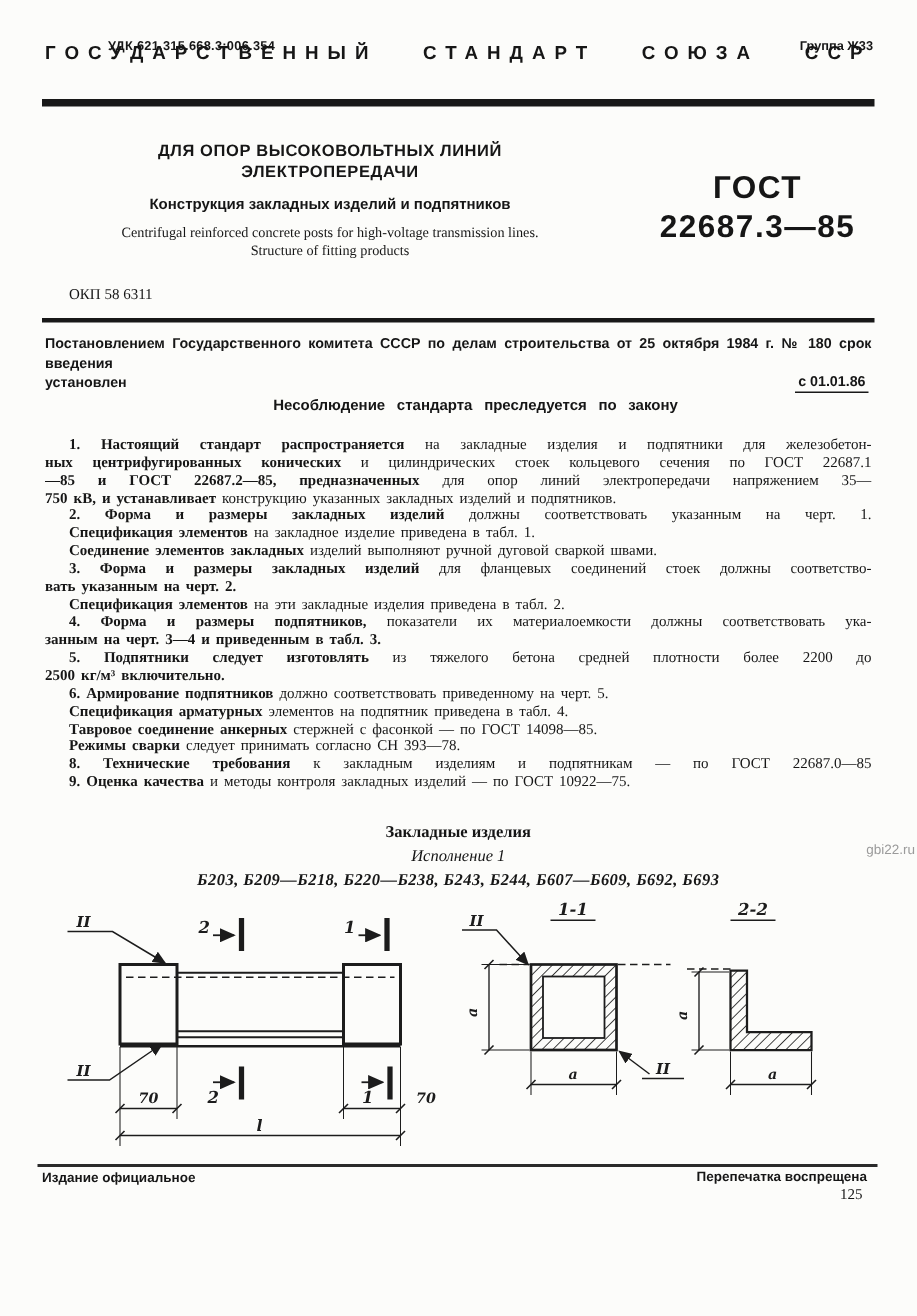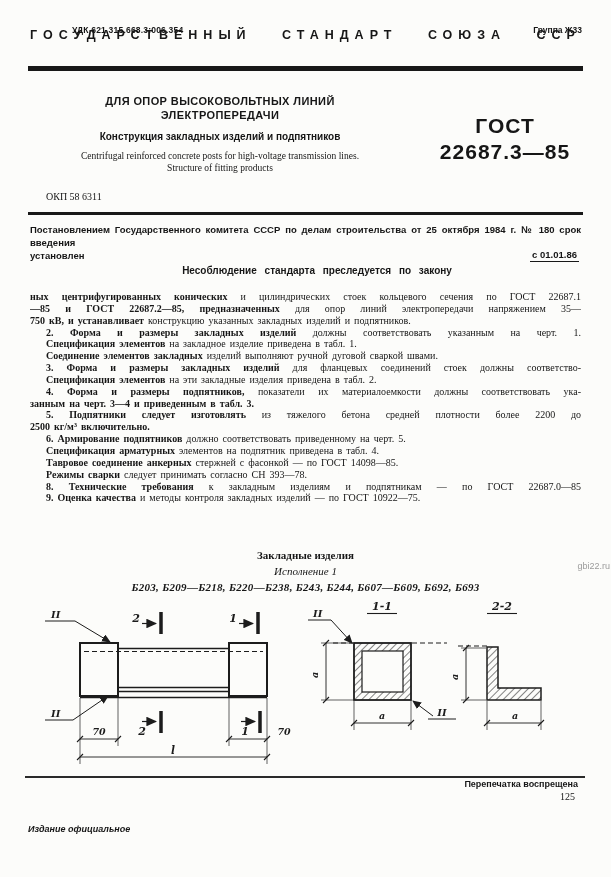--- a/index.html
+++ b/index.html
@@ -48,21 +48,21 @@
   .bline.indent{text-indent:16px;}
 
   
   .h-products{left:0;right:0;top:549px;font-size:11px;font-weight:bold;}
   .h-variant{left:0;right:0;top:565px;font-size:11px;font-style:italic;}
   .h-marks{left:0;right:0;top:581px;font-size:11px;font-weight:bold;font-style:italic;letter-spacing:.3px;}
 
   .watermark{right:1px;top:561px;font-size:9px;color:#9b9b9b;}
 
   
-  .foot-left{left:28px;top:780px;font-size:9px;font-weight:bold;font-style:italic;margin-top:44px;}
+  .foot-left{left:28px;top:780px;font-size:9px;font-weight:bold;}
   .foot-right{right:33px;top:779px;font-size:9px;font-weight:bold;}
   .pagenum{right:36px;top:791px;font-size:10px;}
 
   
   svg.fig{left:0;top:0;}
   svg .ln{stroke:#1c1c1c;fill:none;}
   svg .dash{stroke-dasharray:5 3;}
   svg .lbl{font-family:"DejaVu Serif",serif;font-style:italic;font-weight:bold;fill:#1c1c1c;}
 </style>
 </head>
@@ -94,27 +94,29 @@
 <div class="abs rule rule-mid"></div>
 
 <div class="abs decree sans">
   <div class="fill">Постановлением Государственного комитета СССР по делам строительства от 25 октября 1984 г. № 180 срок введения</div>
   <div>установлен</div>
 </div>
 <div class="abs date sans">с 01.01.86</div>
 <div class="abs law ctr sans">Несоблюдение стандарта преследуется по закону</div>
 
 <div class="abs body-text">
+    <div class="bline indent fill"><b>1. Настоящий стандарт распространяется</b><span> на закладные изделия и подпятники для железобетон-</span></div>
     <div class="bline fill"><b>ных центрифугированных конических</b><span> и цилиндрических стоек кольцевого сечения по ГОСТ 22687.1</span></div>
     <div class="bline fill"><b>—85 и ГОСТ 22687.2—85, предназначенных</b><span> для опор линий электропередачи напряжением 35—</span></div>
     <div class="bline"><b>750 кВ, и устанавливает</b><span> конструкцию указанных закладных изделий и подпятников.</span></div>
     <div class="bline indent fill"><b>2. Форма и размеры закладных изделий</b><span> должны соответствовать указанным на черт. 1.</span></div>
     <div class="bline indent"><b>Спецификация элементов</b><span> на закладное изделие приведена в табл. 1.</span></div>
     <div class="bline indent"><b>Соединение элементов закладных</b><span> изделий выполняют ручной дуговой сваркой швами.</span></div>
     <div class="bline indent fill"><b>3. Форма и размеры закладных изделий</b><span> для фланцевых соединений стоек должны соответство-</span></div>
+    <div class="bline"><b>вать указанным на черт. 2.</b><span></span></div>
     <div class="bline indent"><b>Спецификация элементов</b><span> на эти закладные изделия приведена в табл. 2.</span></div>
     <div class="bline indent fill"><b>4. Форма и размеры подпятников,</b><span> показатели их материалоемкости должны соответствовать ука-</span></div>
     <div class="bline"><b>занным на черт. 3—4 и приведенным в табл. 3.</b><span></span></div>
     <div class="bline indent fill"><b>5. Подпятники следует изготовлять</b><span> из тяжелого бетона средней плотности более 2200 до</span></div>
     <div class="bline"><b>2500 кг/м³ включительно.</b><span></span></div>
     <div class="bline indent"><b>6. Армирование подпятников</b><span> должно соответствовать приведенному на черт. 5.</span></div>
     <div class="bline indent"><b>Спецификация арматурных</b><span> элементов на подпятник приведена в табл. 4.</span></div>
     <div class="bline indent"><b>Тавровое соединение анкерных</b><span> стержней с фасонкой — по ГОСТ 14098—85.</span></div>
     <div class="bline indent"><b>Режимы сварки</b><span> следует принимать согласно СН 393—78.</span></div>
     <div class="bline indent fill"><b>8. Технические требования</b><span> к закладным изделиям и подпятникам — по ГОСТ 22687.0—85</span></div>

